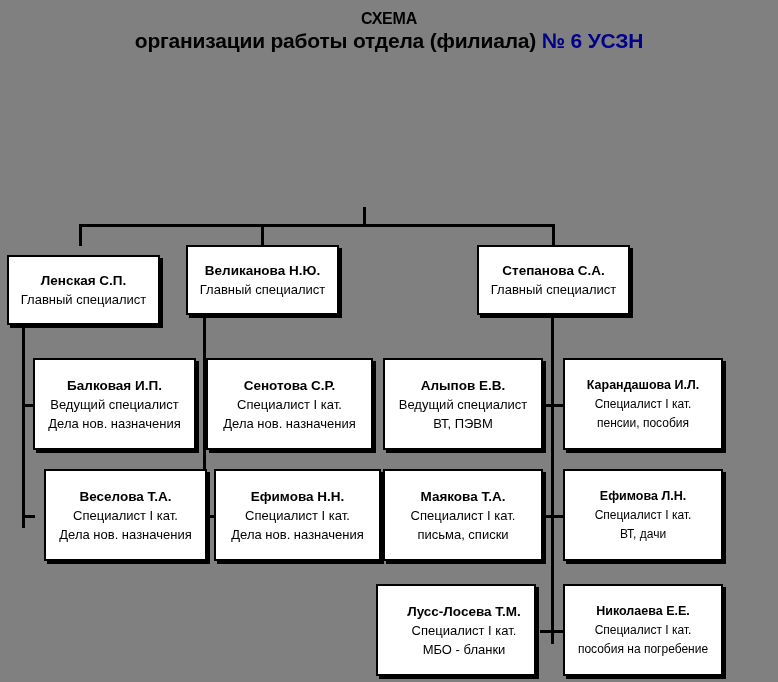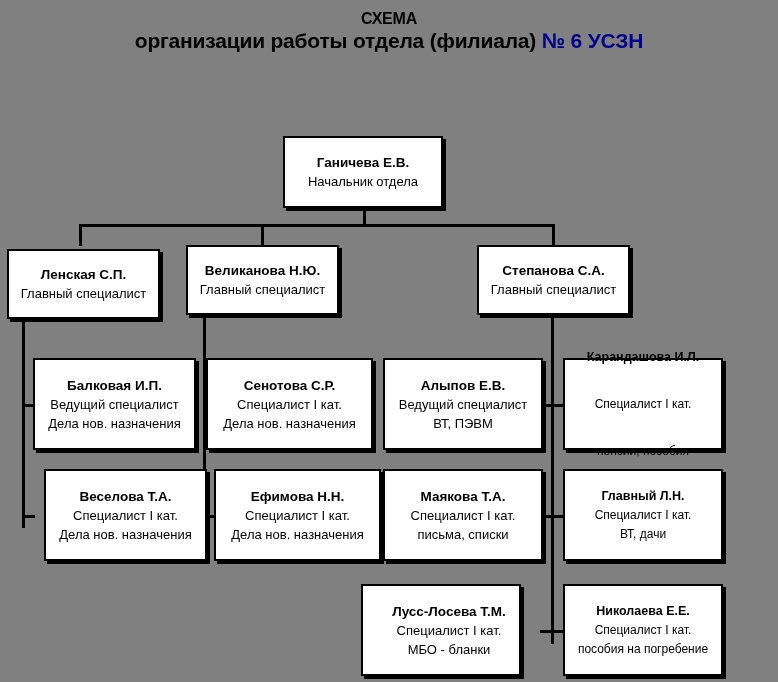--- a/index.html
+++ b/index.html
@@ -108,26 +108,22 @@
   <div class="line line-v" style="left:551px; top:314px; height:330px;"></div>
 
   <div class="line line-h" style="left:540px; top:404px; width:14px;"></div>
   <div class="line line-h" style="left:540px; top:515px; width:14px;"></div>
   <div class="line line-h" style="left:540px; top:630px; width:14px;"></div>
 
   <div class="line line-h" style="left:551px; top:404px; width:14px;"></div>
   <div class="line line-h" style="left:551px; top:515px; width:14px;"></div>
   <div class="line line-h" style="left:551px; top:630px; width:14px;"></div>
 
-  <div class="node" style="left:283px; top:136px; width:160px; height:72px;">
-    <div class="nm">Ганичева Е.В.</div>
-    <div class="ttl">Начальник отдела</div>
-  </div>
 
-  <div class="node" style="left:7px; top:249px; width:153px; height:70px;">
+  <div class="node" style="left:7px; top:255px; width:153px; height:70px;">
     <div class="nm">Ленская С.П.</div>
     <div class="ttl">Главный специалист</div>
   </div>
 
   <div class="node" style="left:186px; top:245px; width:153px; height:70px;">
     <div class="nm">Великанова Н.Ю.</div>
     <div class="ttl">Главный специалист</div>
   </div>
 
   <div class="node" style="left:477px; top:245px; width:153px; height:70px;">
@@ -164,34 +160,34 @@
     <div class="ttl">Ведущий специалист</div>
     <div class="dut">ВТ, ПЭВМ</div>
   </div>
 
   <div class="node" style="left:383px; top:469px; width:160px; height:92px;">
     <div class="nm">Маякова Т.А.</div>
     <div class="ttl">Специалист I кат.</div>
     <div class="dut">письма, списки</div>
   </div>
 
-  <div class="node" style="left:361px; top:584px; width:160px; height:92px;padding-left:16px;">
+  <div class="node" style="left:376px; top:584px; width:160px; height:92px;padding-left:16px;">
     <div class="nm">Лусс-Лосева Т.М.</div>
     <div class="ttl">Специалист I кат.</div>
     <div class="dut">МБО - бланки</div>
   </div>
 
-  <div class="node narrow" style="left:563px; top:358px; width:160px; height:92px;gap:28px;">
+  <div class="node narrow" style="left:563px; top:358px; width:160px; height:92px;">
     <div class="nm">Карандашова И.Л.</div>
     <div class="ttl">Специалист I кат.</div>
     <div class="dut">пенсии, пособия</div>
   </div>
 
   <div class="node narrow" style="left:563px; top:469px; width:160px; height:92px;">
-    <div class="nm">Главный Л.Н.</div>
+    <div class="nm">Ефимова Л.Н.</div>
     <div class="ttl">Специалист I кат.</div>
     <div class="dut">ВТ, дачи</div>
   </div>
 
   <div class="node narrow" style="left:563px; top:584px; width:160px; height:92px;">
     <div class="nm">Николаева Е.Е.</div>
     <div class="ttl">Специалист I кат.</div>
     <div class="dut">пособия на погребение</div>
   </div>
 

